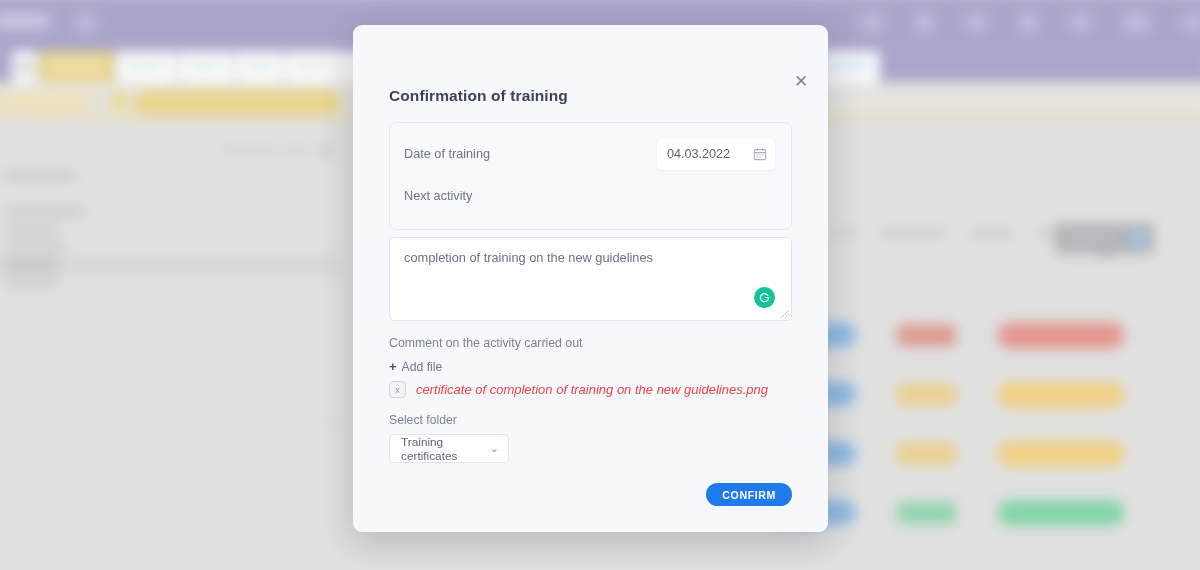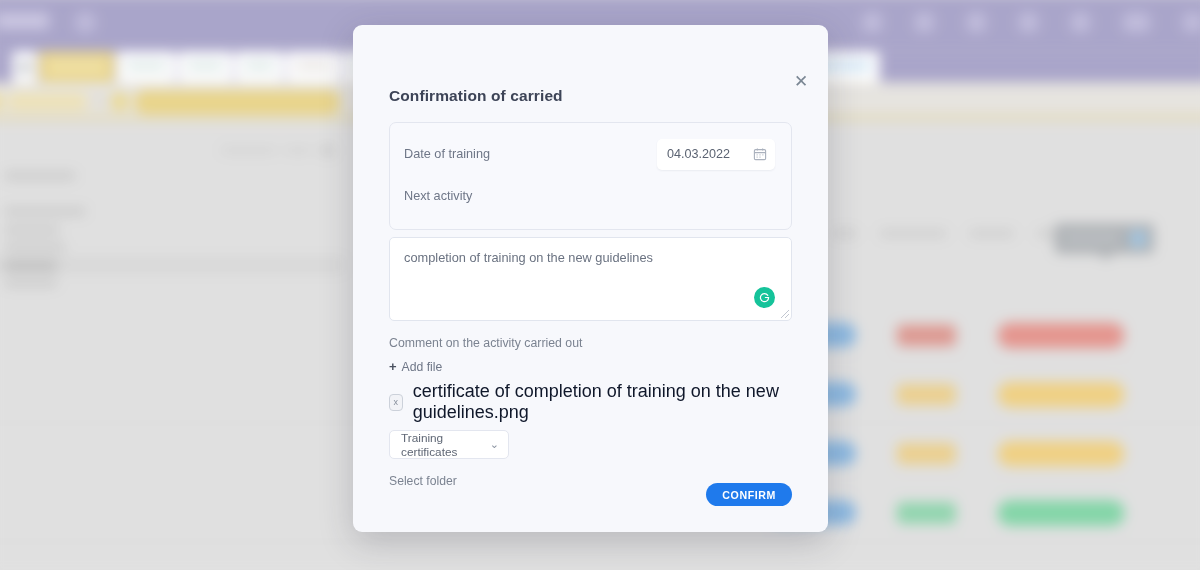--- a/index.html
+++ b/index.html
@@ -251,21 +251,21 @@
 
   #file-row { margin-top: 7px; display: flex; align-items: center; gap: 10px; }
   #file-remove {
     width: 17px; height: 17px;
     border: 1px solid #ccd1da; border-radius: 4px;
     background: #f2f3f7;
     font-size: 9px; color: #878f9c;
     display: flex; align-items: center; justify-content: center;
     cursor: pointer;
   }
-  #file-name { font-size: 18px; color: #0f172a; }
+  #file-name { font-size: 13px; color: #ef4444; font-style: italic; }
 
   
   #select-label { margin-top: 15px; font-size: 12.2px; color: #7b8391; }
   #folder-select {
     margin-top: 7px;
     width: 120px; height: 29px;
     background: #fff;
     border: 1px solid #e3e6ef;
     border-radius: 5px;
     display: flex; align-items: center; justify-content: space-between;
@@ -434,21 +434,21 @@
   </div>
 </div>
 
 <div id="dim"></div>
 
 <div id="modal">
 
   <button id="close-btn">✕</button>
 
   <div class="modal-inner">
-    <div id="modal-title">Confirmation of carried</div>
+    <div id="modal-title">Confirmation of training</div>
 
     <div id="date-card">
 
       <div class="date-row">
         <div class="date-label">Date of training</div>
         <div class="date-field editable">
           <span>04.03.2022</span>
           <svg id="cal-icon" viewBox="0 0 16 16" fill="none" stroke="currentColor" stroke-width="1.3">
             <rect x="1.6" y="3" width="12.8" height="11.4" rx="1.4"></rect>
             <line x1="1.6" y1="6.4" x2="14.4" y2="6.4"></line>
@@ -484,21 +484,21 @@
     <div id="add-file-row">
       <span id="add-file-plus">+</span>
       <span>Add file</span>
     </div>
 
     <div id="file-row">
       <div id="file-remove">x</div>
       <div id="file-name">certificate of completion of training on the new guidelines.png</div>
     </div>
 
+    <div id="select-label">Select folder</div>
     <div id="folder-select">
       <span>Training certificates</span>
       <span id="chevron-down-icon">⌄</span>
     </div>
-    <div id="select-label">Select folder</div>
   </div>
 
   <button id="confirm-button">CONFIRM</button>
 </div>
 
 </body></html>

